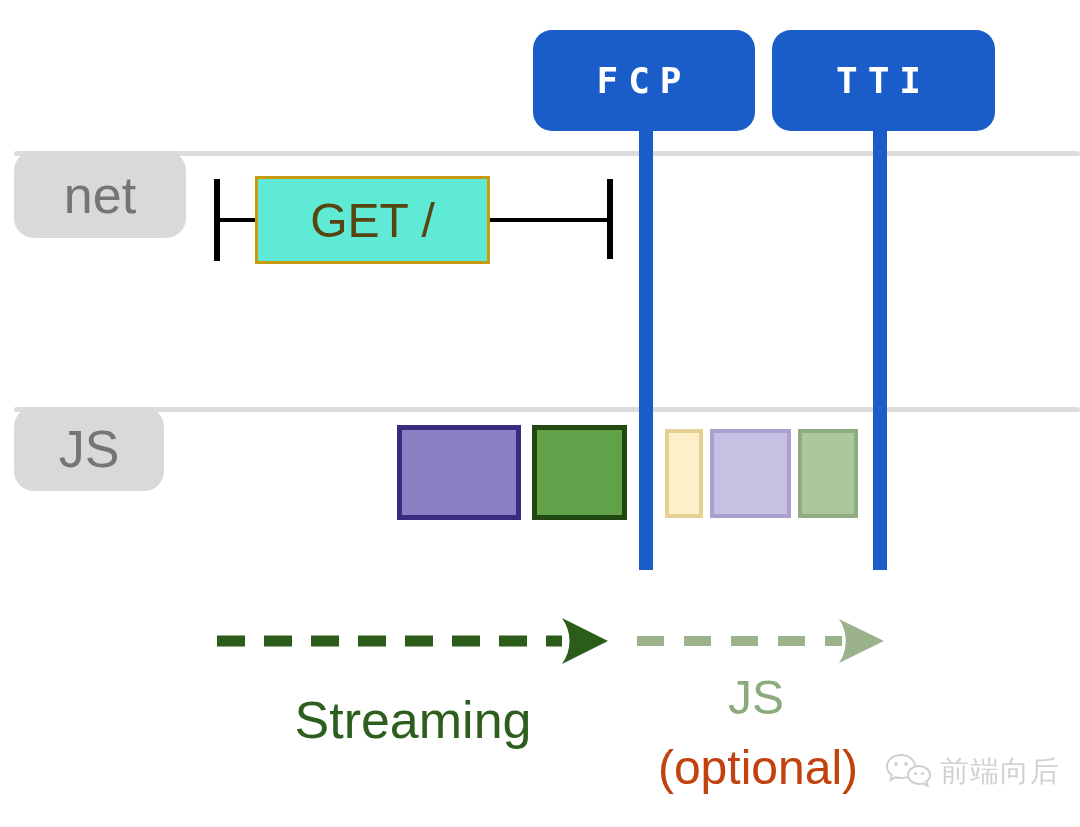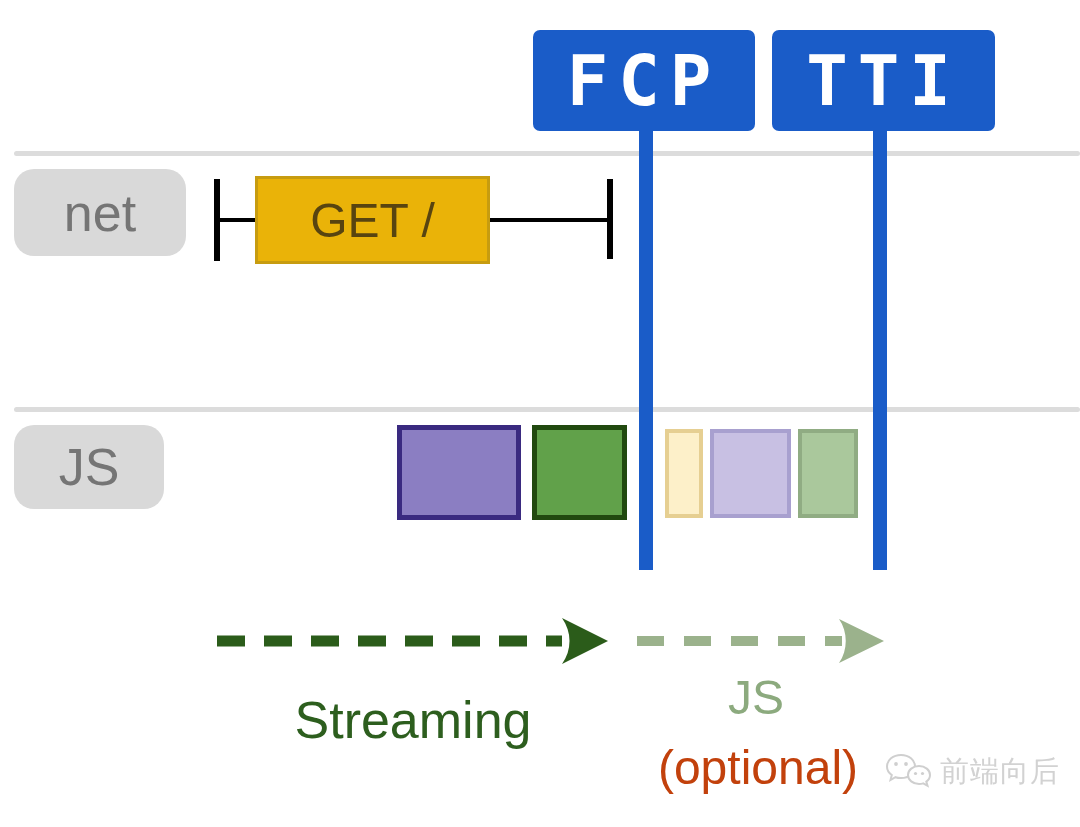--- a/index.html
+++ b/index.html
@@ -8,54 +8,54 @@
   .abs{position:absolute;justify-content:flex-end;}
 
   
   .lane-line{position:absolute;left:14px;width:1066px;height:5px;background:#dcdcdc;border-radius:3px;z-index:1;}
   #net-line{top:151px;}
   #js-line{top:407px;}
 
   
   .lane-label{position:absolute;left:14px;background:#d9d9d9;border-radius:20px;
               color:#757575;display:flex;align-items:center;justify-content:center;
-              font-size:52px;z-index:2;margin-top:18px;}
+              font-size:52px;z-index:2;}
   #net-label{top:151px;width:172px;height:87px;}
   #js-label{top:407px;width:150px;height:84px;}
 
   
   .whisker{position:absolute;width:6px;background:#000;z-index:3;}
   #whisker-left{left:214px;top:179px;height:82px;}
   #whisker-right{left:607px;top:179px;height:80px;}
   .whisker-bar{position:absolute;top:218px;height:4px;background:#000;z-index:3;}
   #whisker-bar-left{left:218px;width:40px;}
   #whisker-bar-right{left:488px;width:122px;}
 
   
-  #get-box{left:255px;top:176px;width:235px;height:88px;background:#eab308;
+  #get-box{left:255px;top:176px;width:235px;height:88px;background:#5eead4;
            border:3px solid #c79c10;box-sizing:border-box;display:flex;align-items:center;
            justify-content:center;font-size:48px;color:#584410;z-index:4;}
 
   
   .task-block{position:absolute;top:425px;height:95px;box-sizing:border-box;z-index:3;border-style:solid;}
   #block-1{left:397px;width:124px;border-width:5px;}
   #block-2{left:532px;width:95px;border-width:5px;}
   #block-3{left:665px;top:429px;height:89px;width:38px;border-width:4px;}
   #block-4{left:710px;top:429px;height:89px;width:81px;border-width:4px;}
   #block-5{left:798px;top:429px;height:89px;width:60px;border-width:4px;}
 
   
   .metric-line{position:absolute;width:14px;top:125px;height:445px;background:#1a5cc8;z-index:5;}
   #fcp-line{left:639px;}
   #tti-line{left:873px;}
 
   
-  .metric-badge{position:absolute;top:30px;height:101px;background:#1a5cc8;border-radius:7px;
+  .metric-badge{position:absolute;top:30px;height:101px;background:#1a5cc8;border-radius:19px;
                 color:#ffffff;display:flex;align-items:center;justify-content:center;
-                font-family:"DejaVu Sans Mono",monospace;font-weight:bold;font-size:69px;
+                font-family:"DejaVu Sans Mono",monospace;font-weight:bold;font-size:36px;
                 letter-spacing:10px;padding-left:0;box-sizing:border-box;z-index:6;}
   #fcp-badge{left:533px;width:222px;}
   #tti-badge{left:772px;width:223px;}
 
   
   .arrow-svg{position:absolute;z-index:2;}
   #streaming-arrow{left:210px;top:612px;}
   #js-optional-arrow{left:630px;top:612px;}
 
   

